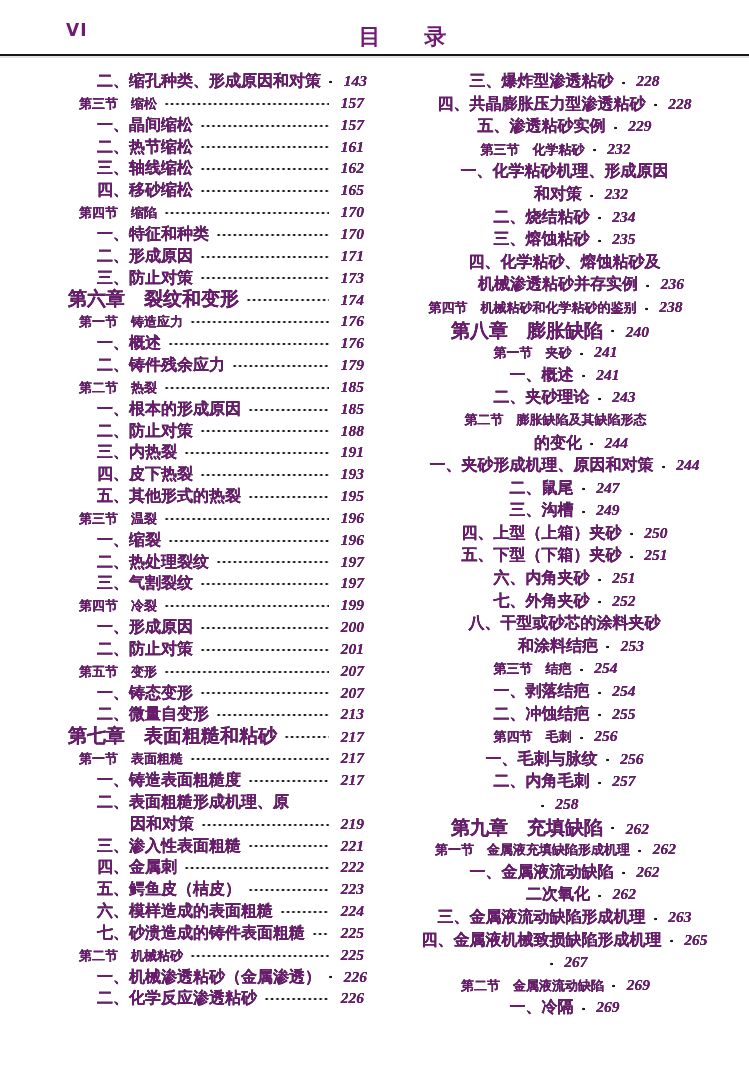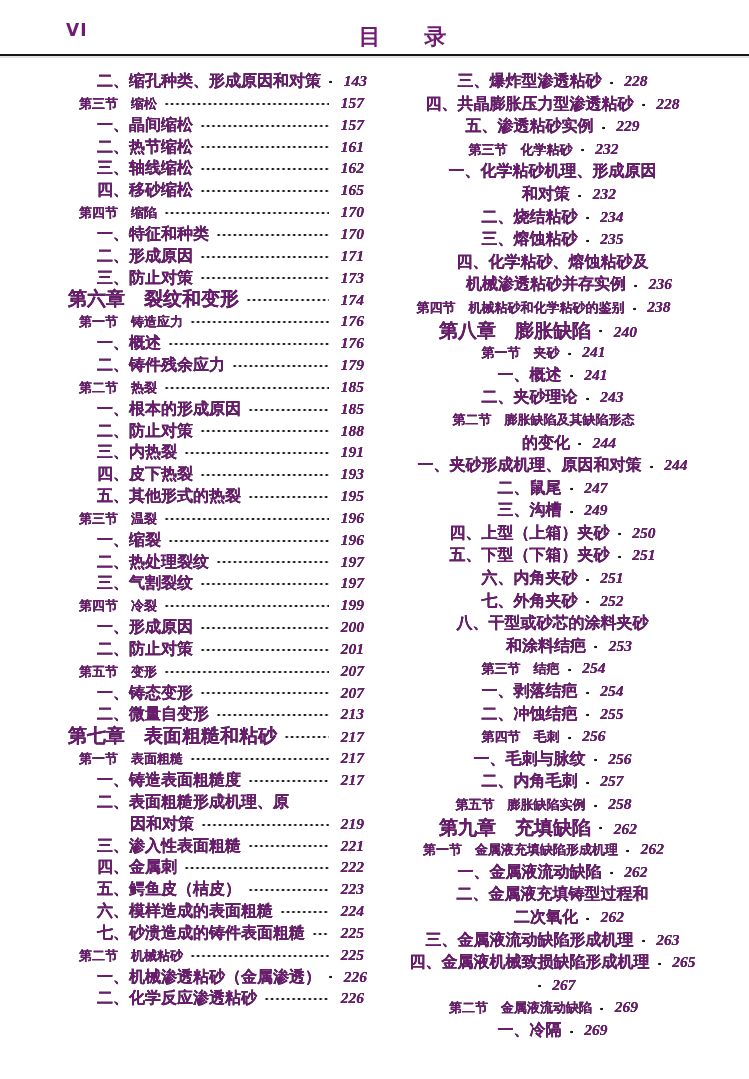--- a/index.html
+++ b/index.html
@@ -23,21 +23,21 @@
     word-spacing:36px;
     margin-left:28px;
   }
   .rule{
     position:absolute;top:54px;left:0;width:749px;height:2px;
     background:#171717;
     box-shadow:0 2px 0 rgba(20,20,20,.12);
   }
   .cols{
     position:absolute;top:70px;left:68px;
-    display:flex;gap:24px;
+    display:flex;gap:36px;
   }
   .col{display:flex;flex-direction:column;}
   .col-left{width:296px;--rh:21.85px;}
   .col-right{width:300px;align-items:center;--rh:22.6px;}
   .trow{
     display:flex;align-items:baseline;
     height:var(--rh);line-height:var(--rh);
     white-space:nowrap;
   }
   .lbl{
@@ -441,41 +441,37 @@
           <span class="lbl">一、毛刺与脉纹</span>
           <span class="leader"></span>
           <span class="pg">256</span>
         </div>
         <div class="trow item">
           <span class="lbl">二、内角毛刺</span>
           <span class="leader"></span>
           <span class="pg">257</span>
         </div>
         <div class="trow section">
-          <span class="lbl">第五节　膨胀缺陷实例</span>
           <span class="leader"></span>
           <span class="pg">258</span>
         </div>
         <div class="trow chapter">
           <span class="lbl">第九章　充填缺陷</span>
           <span class="leader"></span>
           <span class="pg">262</span>
         </div>
         <div class="trow section">
           <span class="lbl">第一节　金属液充填缺陷形成机理</span>
           <span class="leader"></span>
           <span class="pg">262</span>
         </div>
         <div class="trow item">
           <span class="lbl">一、金属液流动缺陷</span>
           <span class="leader"></span>
           <span class="pg">262</span>
-        </div>
-        <div class="trow item">
-          <span class="lbl">二、金属液充填铸型过程和</span>
         </div>
         <div class="trow cont">
           <span class="lbl">二次氧化</span>
           <span class="leader"></span>
           <span class="pg">262</span>
         </div>
         <div class="trow item">
           <span class="lbl">三、金属液流动缺陷形成机理</span>
           <span class="leader"></span>
           <span class="pg">263</span>

